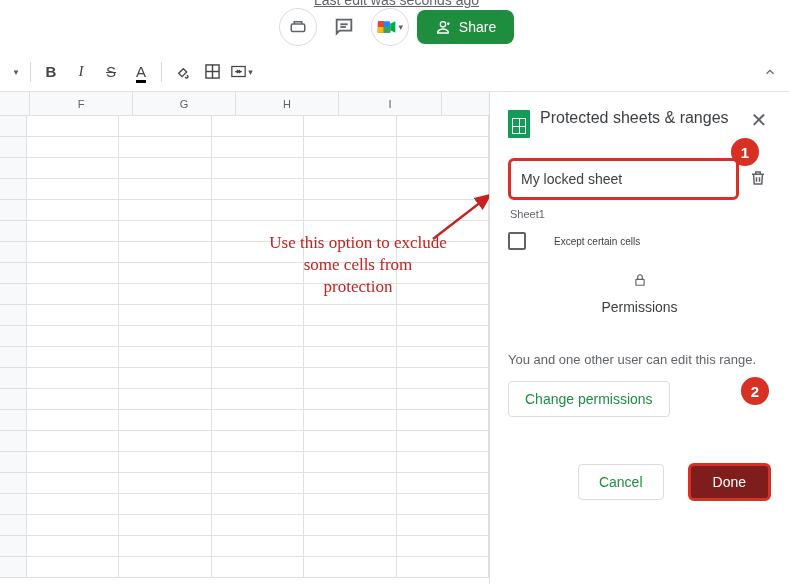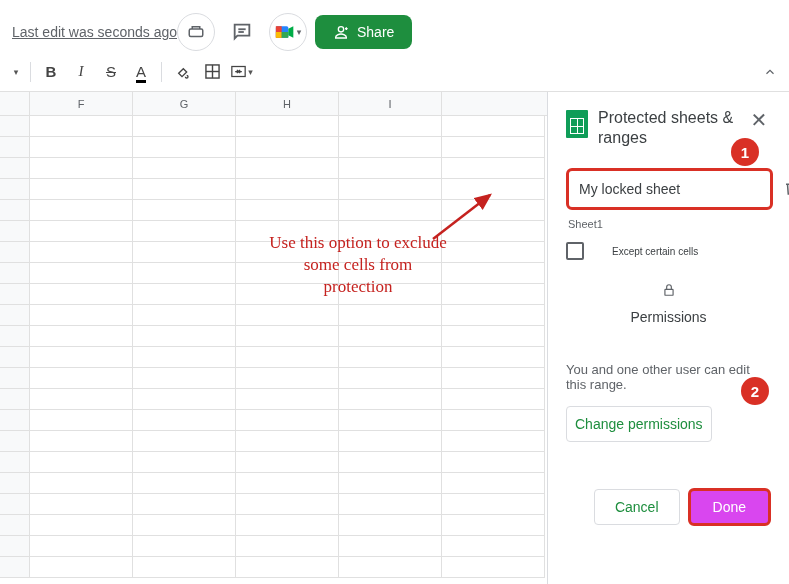--- a/index.html
+++ b/index.html
@@ -10,24 +10,25 @@
       width: 789px;
       height: 584px;
       overflow: hidden;
       position: relative;
       background: #fff;
     }
 
     
     .topbar {
       display: flex;
-      justify-content: flex-start;
+      justify-content: flex-end;
       align-items: center;
-      padding: 18px 16px 8px 12px;
+      padding: 18px 16px 8px 20px;
       height: 54px;
+      flex-direction: column;
     }
     .last-edit {
       color: #5f6368;
       text-decoration: underline;
       font-size: 14px;
       cursor: pointer;
     }
     .topbar-right { display: flex; align-items: center; gap: 8px; }
     .circle-btn {
       width: 38px; height: 38px; border-radius: 50%;
@@ -83,21 +84,21 @@
       border-bottom: 1px solid #e0e0e0; font-size: 10px; color: #5f6368;
       text-align: center; line-height: 21px;
     }
     .row .cell {
       width: 103px; border-right: 1px solid #e0e0e0;
       border-bottom: 1px solid #e0e0e0;
     }
 
     
     .sidepanel {
-      width: 242px; border-left: 1px solid #dadce0;
+      width: 300px; border-left: 1px solid #dadce0;
       padding: 12px 18px 12px 18px; position: relative;
     }
     .sp-header { display: flex; align-items: flex-start; gap: 10px; margin-bottom: 20px; margin-top: 4px; }
     .sp-title { font-size: 16px; color: #3c4043; line-height: 1.25; flex: 1; }
     .sp-close { cursor: pointer; color: #5f6368; font-size: 20px; width: 24px; text-align: center; }
     .sheets-icon {
       width: 22px; height: 28px; background: #0f9d58; border-radius: 1px;
       position: relative; display: inline-block; flex-shrink: 0; margin-top: 2px;
     }
     .sheets-icon::after {
@@ -122,34 +123,34 @@
     .except-row { display: flex; align-items: center; gap: 10px; margin-bottom: 22px; }
     .checkbox {
       width: 18px; height: 18px; border: 2px solid #5f6368; border-radius: 2px;
       cursor: pointer; background: #fff;
     }
     .except-label { font-size: 10px; color: #3c4043; margin-left: 18px; }
     .perm-heading { display: flex; align-items: center; gap: 8px; font-size: 14px; font-weight: 500; margin: 18px 0 4px 0; flex-direction: column; }
     .perm-sub { color: #5f6368; font-size: 13px; margin-bottom: 14px; margin-top: 37px; }
     .change-perm-btn {
       border: 1px solid #dadce0; background: #fff; color: #1e8e3e;
-      padding: 9px 8px; border-radius: 4px; font-size: 14px; cursor: pointer;
+      padding: 9px 16px; border-radius: 4px; font-size: 14px; cursor: pointer;
       font-weight: 500;
     }
     .panel-footer {
-      display: flex; justify-content: flex-end; gap: 8px; margin-top: 46px;
+      display: flex; justify-content: flex-end; gap: 24px; margin-top: 46px;
       align-items: center;
     }
     .cancel-btn {
       border: 1px solid #dadce0; background: #fff; color: #1e8e3e;
       padding: 9px 20px; border-radius: 4px; font-size: 14px; cursor: pointer;
       font-weight: 500;
     }
     .done-btn {
-      background: #d946ef; color: #fff; border: 3px solid #d93025;
+      background: #7f1d1d; color: #fff; border: 3px solid #d93025;
       padding: 8px 22px; border-radius: 6px; font-size: 14px; cursor: pointer;
       font-weight: 500;
     }
 
     
     .badge {
       position: absolute; width: 28px; height: 28px; border-radius: 50%;
       background: #d93025; color: #fff; font-weight: 700; font-size: 15px;
       display: flex; align-items: center; justify-content: center; z-index: 20;
     }

